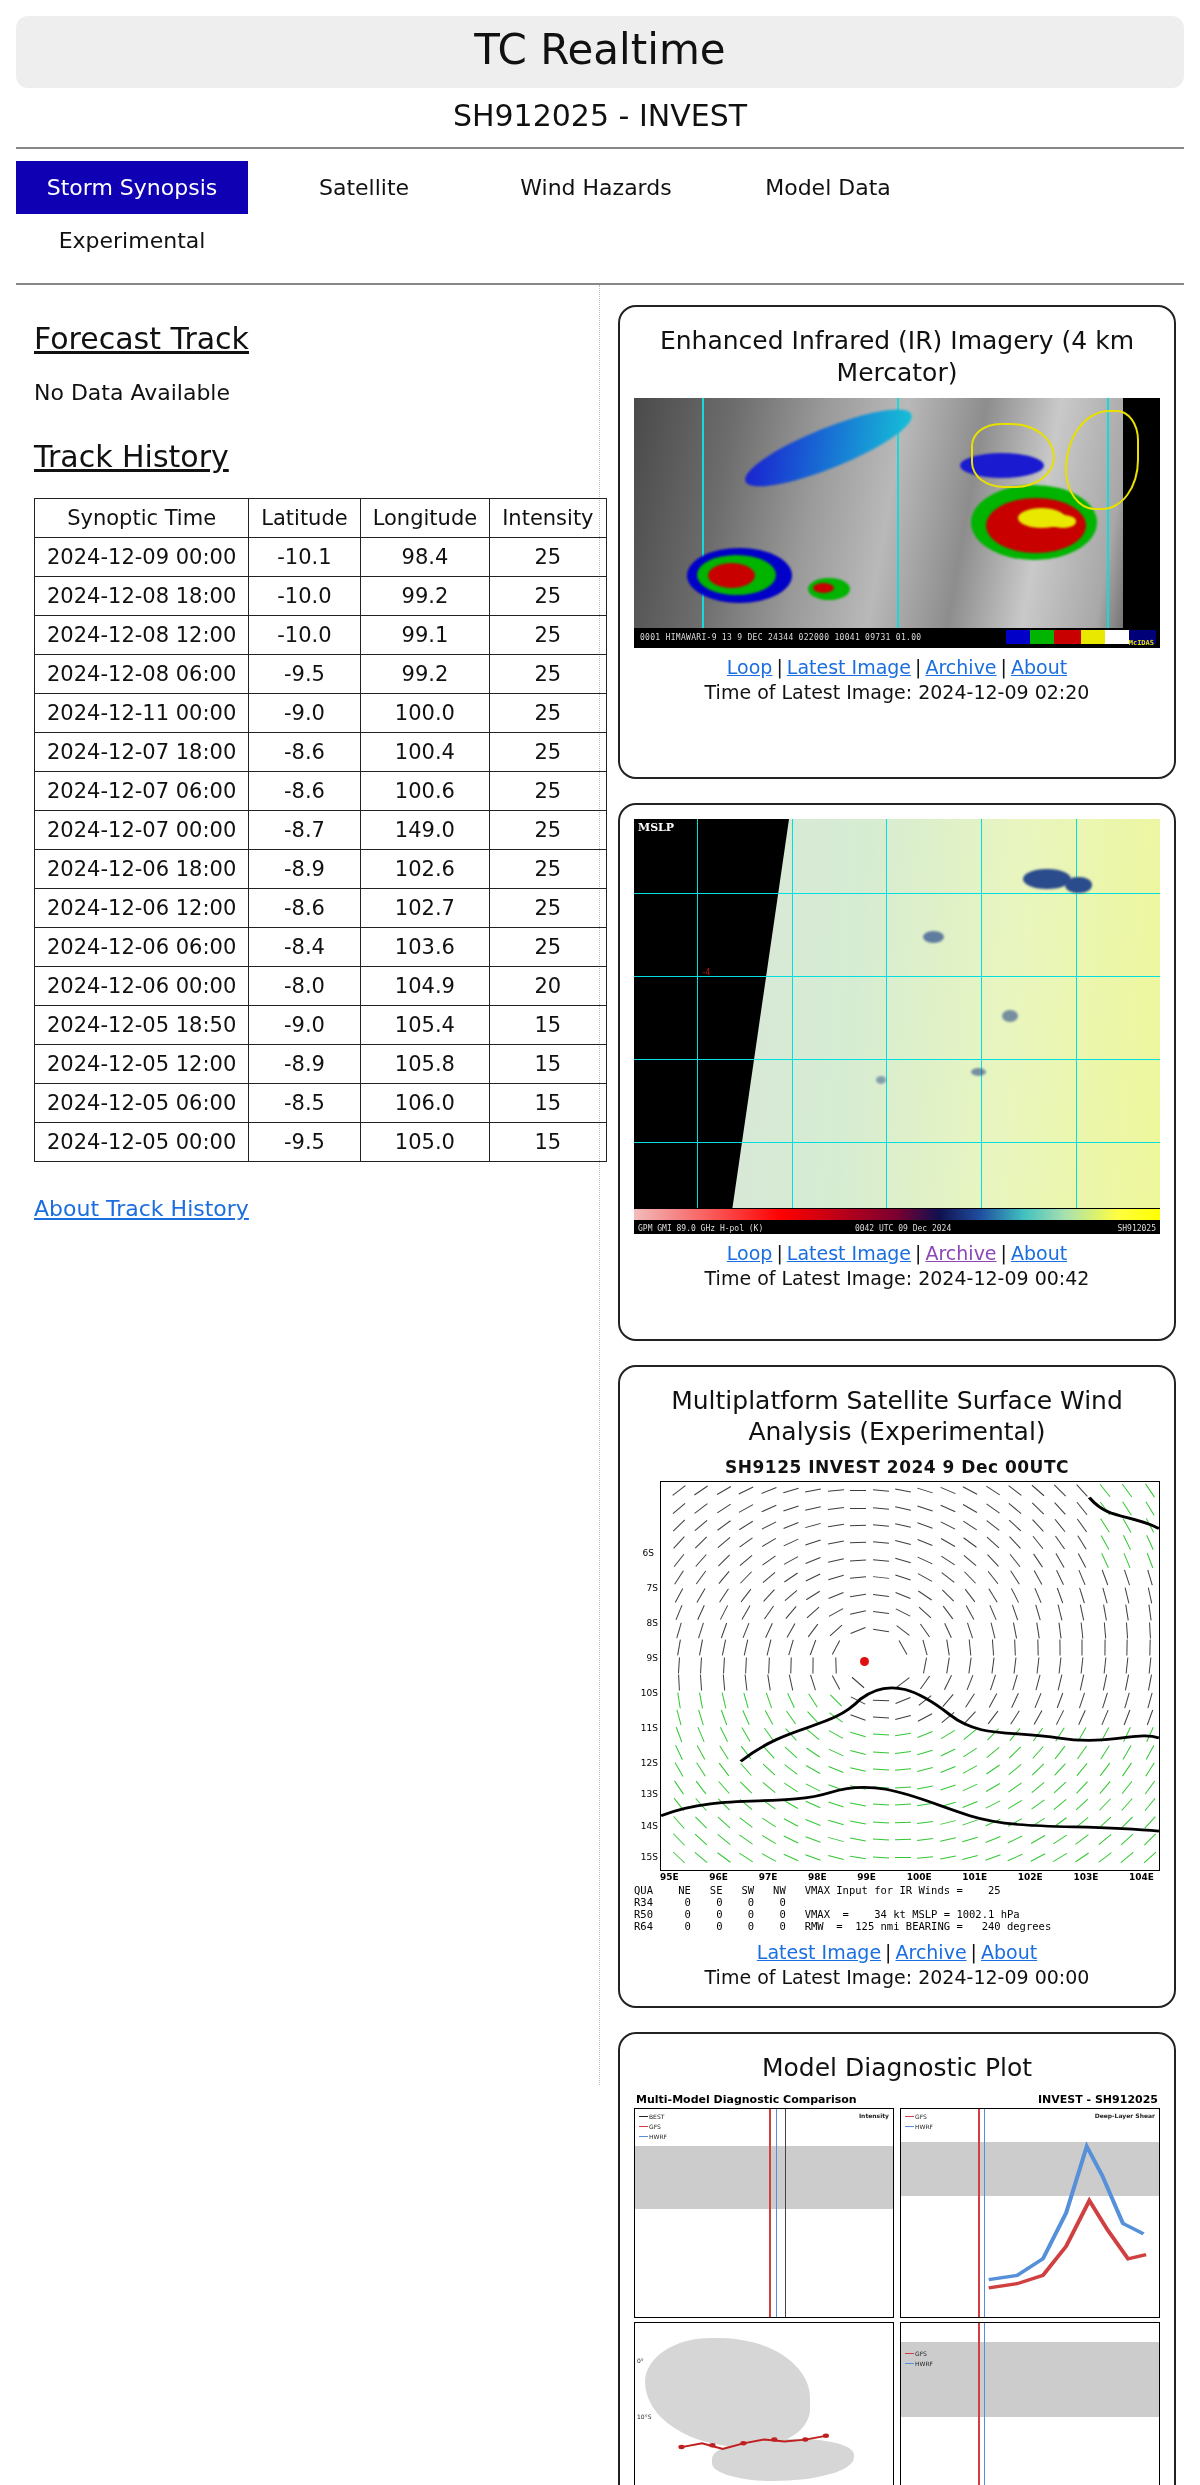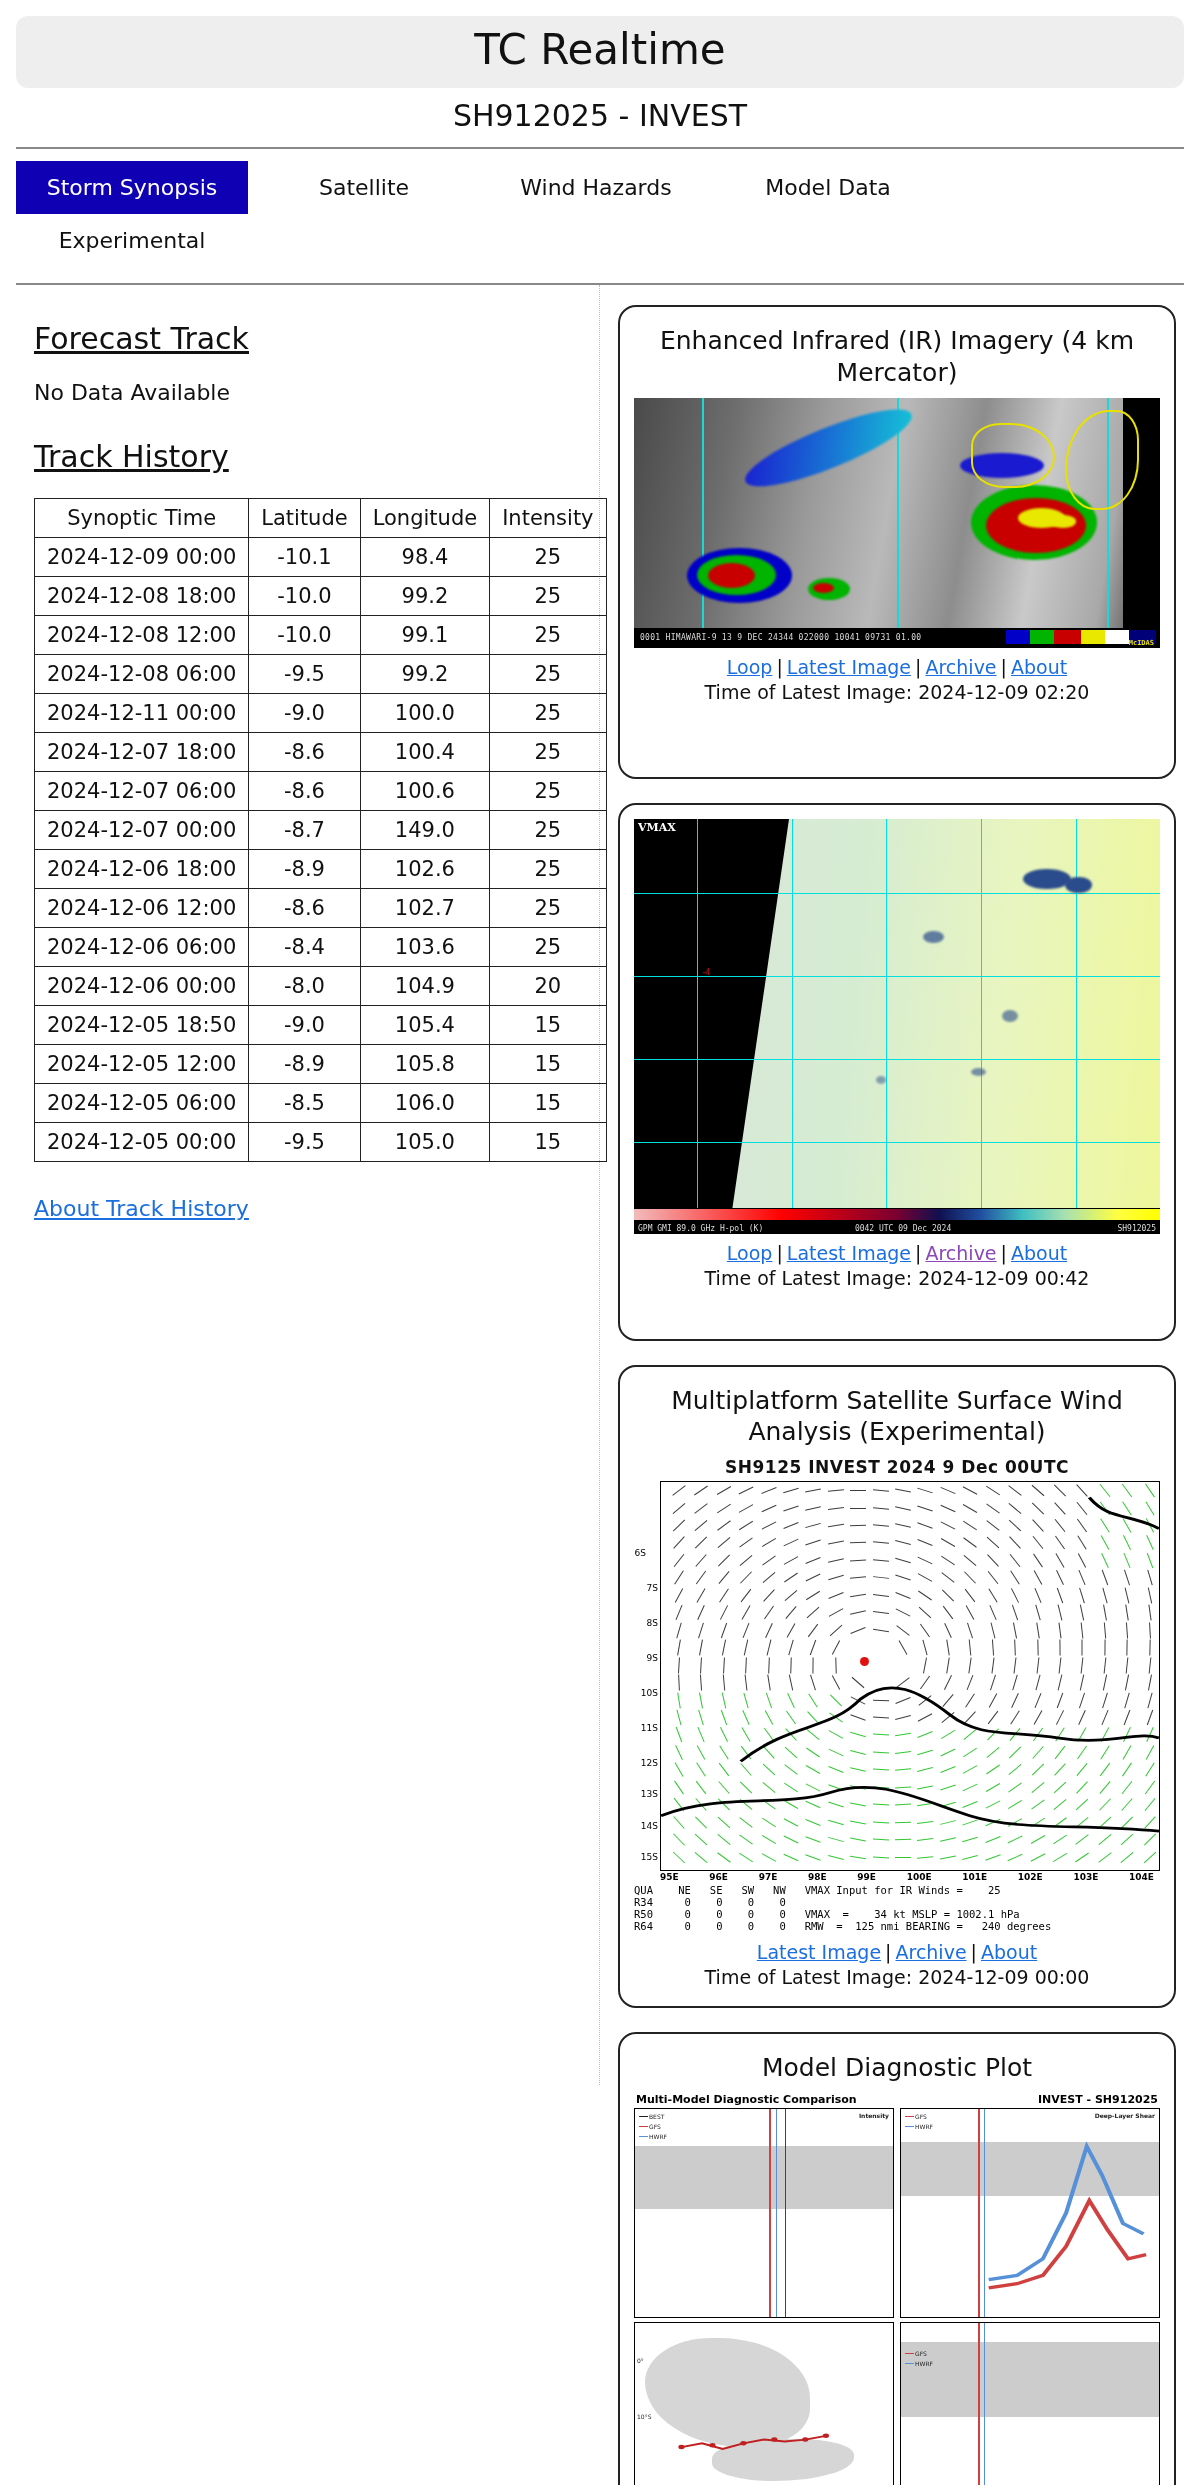--- a/index.html
+++ b/index.html
@@ -490,21 +490,21 @@
         <div class="mw-grid-v" style="left:48%"></div>
         <div class="mw-grid-v" style="left:66%"></div>
         <div class="mw-grid-v" style="left:84%"></div>
         <div class="mw-conv" style="left:74%;top:12%;width:9%;height:5%;"></div>
         <div class="mw-conv" style="left:82%;top:14%;width:5%;height:4%;"></div>
         <div class="mw-conv" style="left:55%;top:27%;width:4%;height:3%;opacity:.7"></div>
         <div class="mw-conv" style="left:70%;top:46%;width:3%;height:3%;opacity:.6"></div>
         <div class="mw-conv" style="left:64%;top:60%;width:3%;height:2%;opacity:.6"></div>
         <div class="mw-conv" style="left:46%;top:62%;width:2%;height:2%;opacity:.5"></div>
         <div class="axis-lbl" style="left:13%;top:36%;color:#c01010;font-size:8px;">-4</div>
-        <div class="mw-logo">VMAX</div>
+        <div class="mw-logo">MSLP</div>
         <div class="mw-colorbar">
           <div class="ramp"></div>
           <div class="lbl" style="left:4px;">GPM GMI 89.0 GHz H-pol (K)</div>
           <div class="lbl" style="left:42%;">0042 UTC 09 Dec 2024</div>
           <div class="lbl" style="right:4px;">SH912025</div>
         </div>
       </div>
 
       <div class="links">
         <a>Loop</a><span class="sep">|</span><a>Latest Image</a><span class="sep">|</span><a class="visited">Archive</a><span class="sep">|</span><a>About</a>
@@ -512,21 +512,21 @@
       <div class="timestamp">Time of Latest Image: 2024-12-09 00:42</div>
       <div style="height:32px"></div>
     </div>
 
     <div class="card">
       <div class="card-title">Multiplatform Satellite Surface Wind Analysis (Experimental)</div>
       <div class="card-subtitle">SH9125      INVEST      2024   9 Dec  00UTC</div>
 
       <div style="display:flex;">
         <div style="width:26px;position:relative;">
-          <div class="axis-lbl" style="right:14px;top:17%;">6S</div>
+          <div class="axis-lbl" style="right:6px;top:17%;">6S</div>
           <div class="axis-lbl" style="right:2px;top:26%;">7S</div>
           <div class="axis-lbl" style="right:2px;top:35%;">8S</div>
           <div class="axis-lbl" style="right:2px;top:44%;">9S</div>
           <div class="axis-lbl" style="right:2px;top:53%;">10S</div>
           <div class="axis-lbl" style="right:2px;top:62%;">11S</div>
           <div class="axis-lbl" style="right:2px;top:71%;">12S</div>
           <div class="axis-lbl" style="right:2px;top:79%;">13S</div>
           <div class="axis-lbl" style="right:2px;top:87%;">14S</div>
           <div class="axis-lbl" style="right:2px;top:95%;">15S</div>
         </div>

